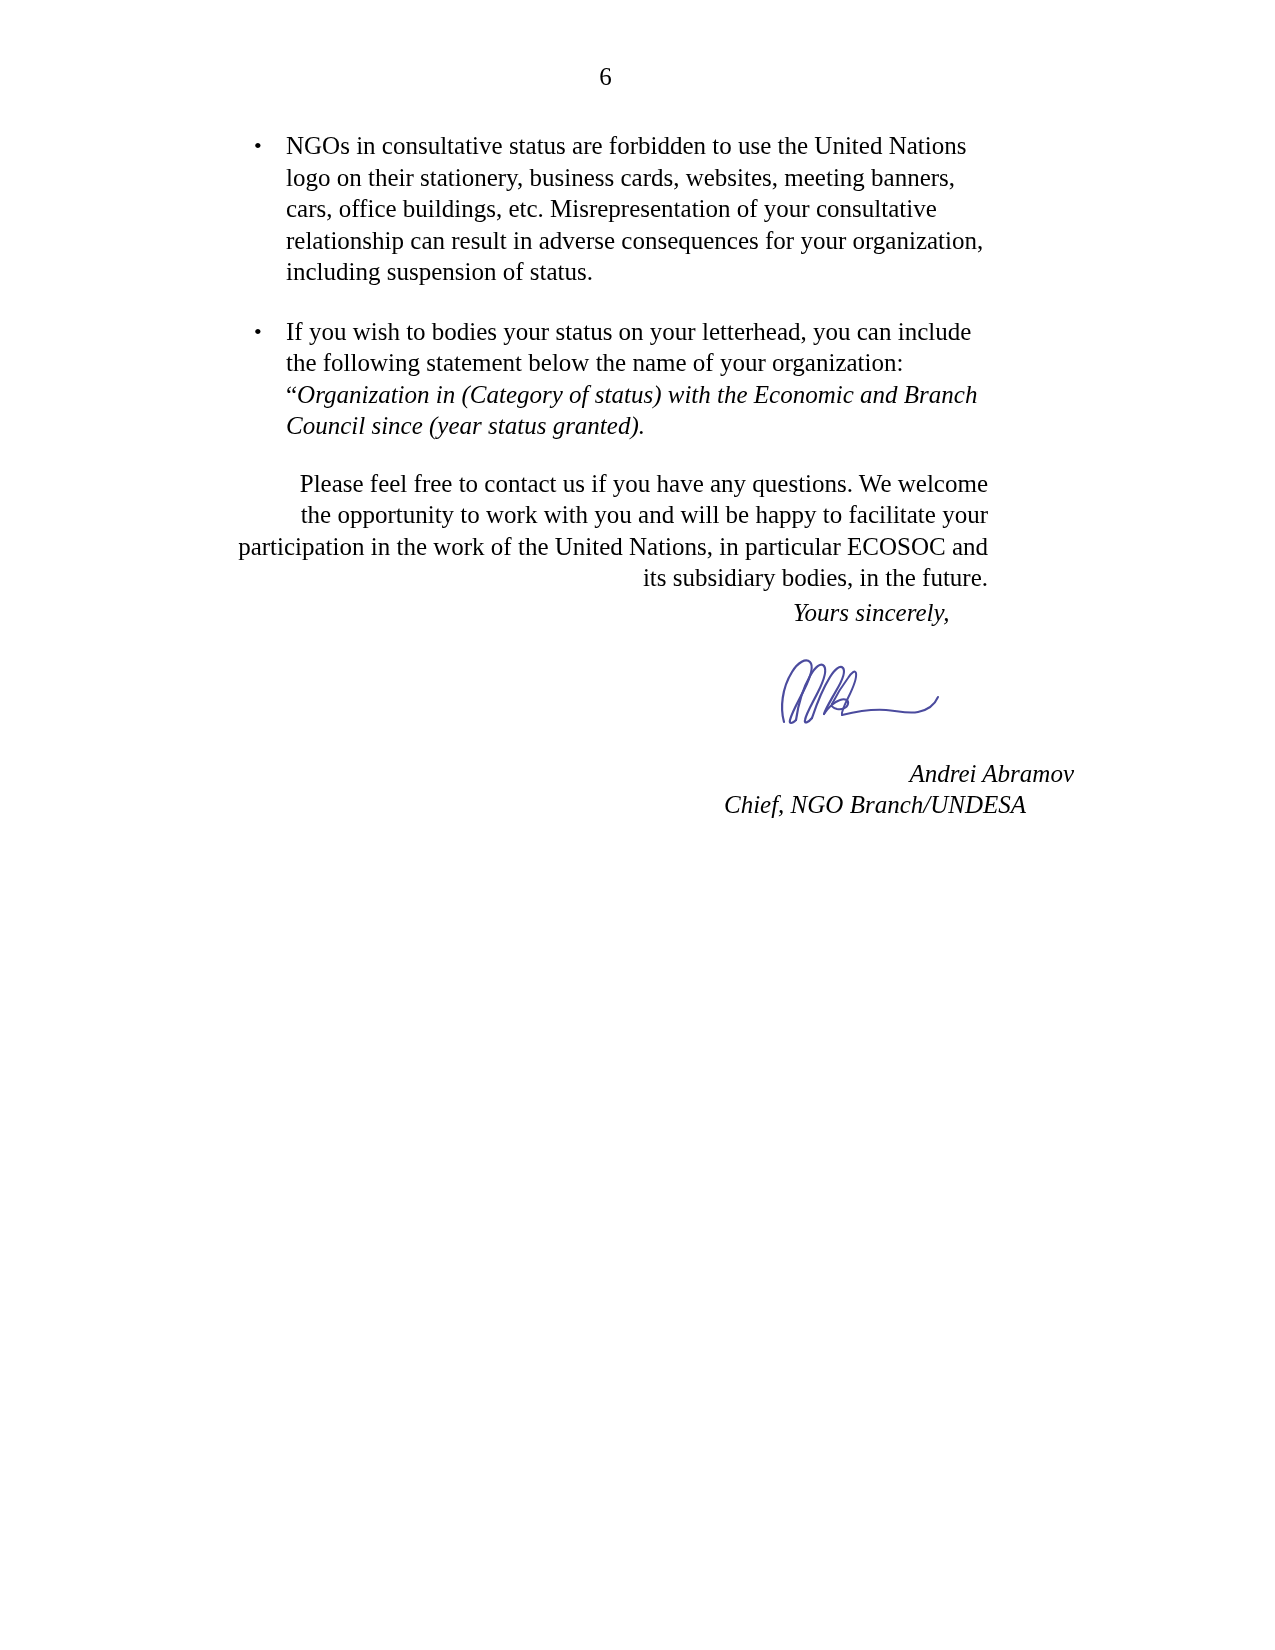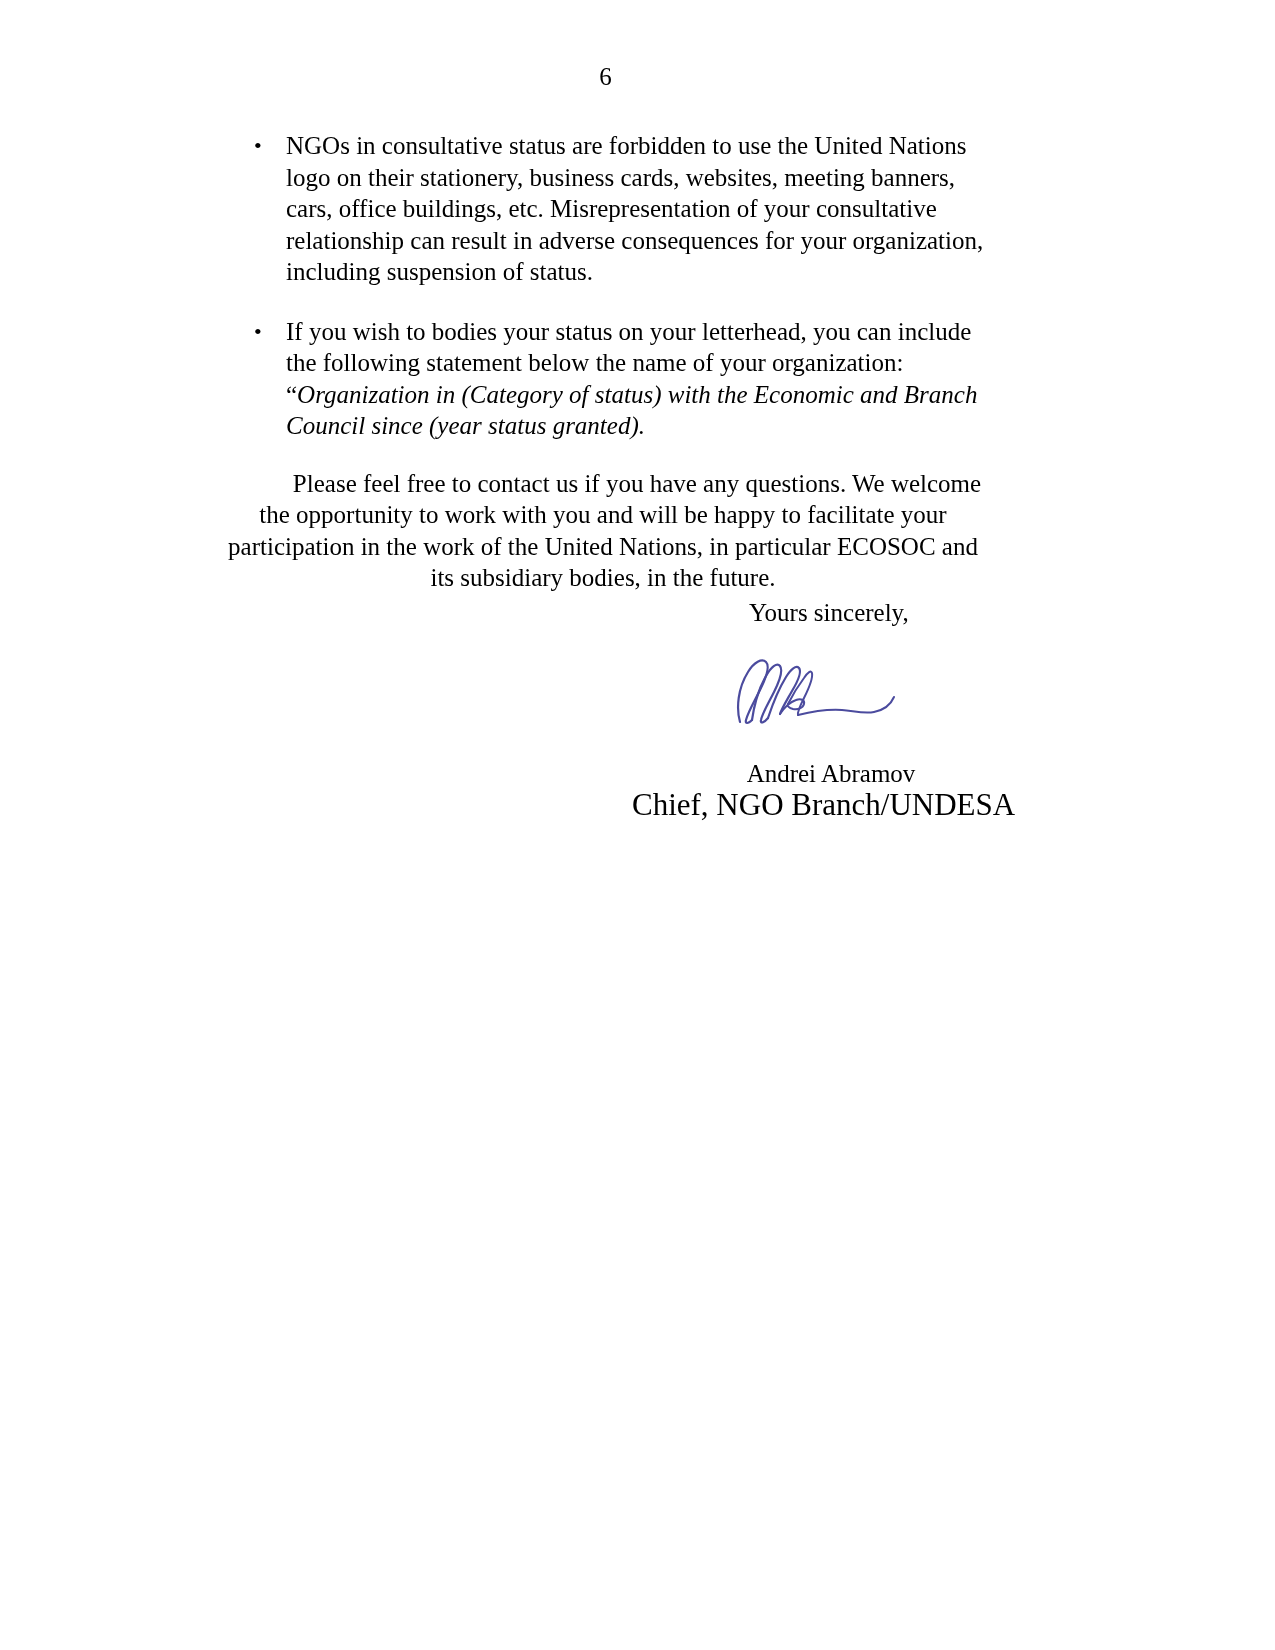--- a/index.html
+++ b/index.html
@@ -61,53 +61,54 @@
   }
 
   .italic {
     font-style: italic;
   }
 
   .closing-para {
     font-size: 25px;
     line-height: 31.5px;
     text-indent: 68px;
-    text-align: center;
+    text-align: right;
     margin: 0;
   }
 
   
   .sig-block {
     position: absolute;
     top: 598px;
-    left: 632px;
+    left: 676px;
     width: 420px;
+    font-style: italic;
   }
   .sig-salutation {
     font-size: 25px;
     line-height: 30px;
     padding-left: 117px;
   }
   .sig-image {
     margin-top: 22px;
     margin-left: 98px;
     width: 180px;
     height: 78px;
   }
   .sig-name {
     margin-top: 26px;
     font-size: 25px;
     line-height: 31px;
-    text-align: center;
+    text-align: right;
     padding-right: 22px;
   }
   .sig-title {
-    font-size: 31px;
+    font-size: 25px;
     line-height: 31px;
-    text-align: left;
+    text-align: center;
     padding-right: 22px;
   }
 </style>
 </head>
 <body>
 
 <div class="page">
 
   <div class="page-number">6</div>
 

